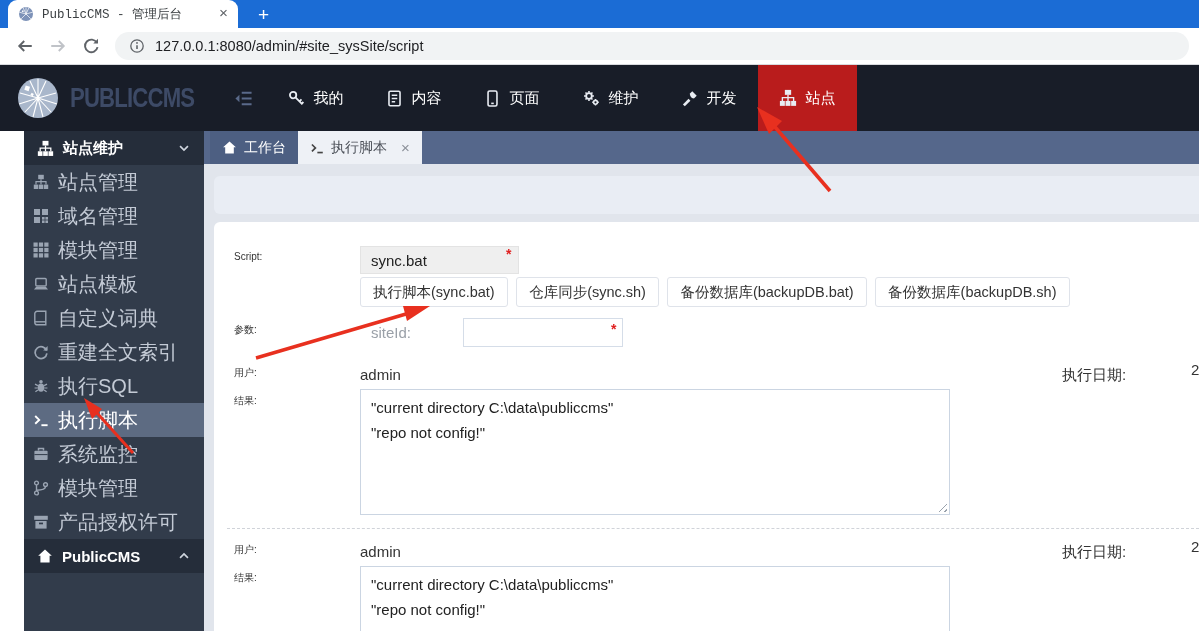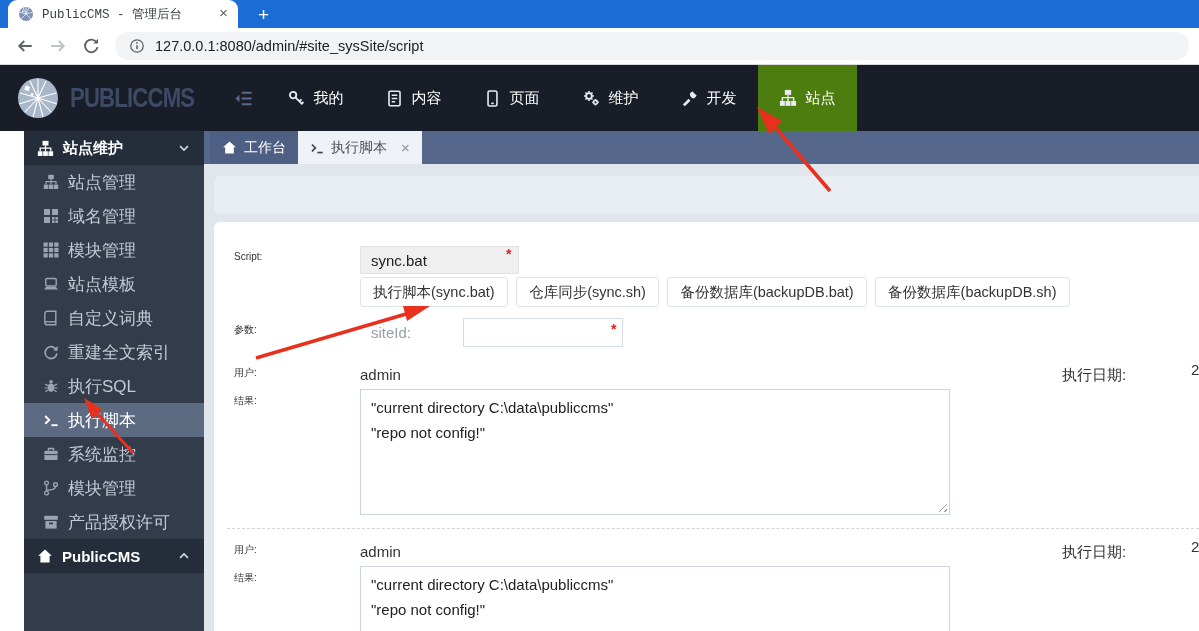--- a/index.html
+++ b/index.html
@@ -24,33 +24,33 @@
   .url-text { font-size:14.5px; color:#202124; white-space:nowrap; }
 
   
   .topnav { height:66px; background:#181d28; display:flex; align-items:center; color:#fff; }
   .brand { display:flex; align-items:center; gap:10px; padding:0 12px 0 16px; }
   .brand-name { font-size:27px; font-weight:bold; color:#3d4a66; letter-spacing:-1px;
                 transform:scaleX(.82); transform-origin:left center; }
   .outdent-wrap { margin:0 14px 0 0; color:#5a6a8a; }
   .nav-item { display:flex; align-items:center; gap:9px; height:66px; padding:0 21px;
               font-size:15px; color:#fff; cursor:default; }
-  .nav-item.active { background:#4d7c0f; }
+  .nav-item.active { background:#b91c1c; }
   .nav-item .ico { color:#e8ecf2; }
 
   
   .appbody { display:flex; height:619px;margin-left:24px; }
 
   
   .sidebar { width:180px; flex:none; background:#323c4b; color:#c3cad5; display:flex; flex-direction:column; }
   .side-header, .side-footer { height:34px; flex:none; background:#252d3a; color:#fff;
       display:flex; align-items:center; gap:9px; padding:0 13px; font-size:15px; font-weight:bold; }
   .side-header .chev, .side-footer .chev { margin-left:auto; color:#cfd5de; }
   .side-item { height:34px; flex:none; display:flex; align-items:center; gap:9px;
-               padding-left:19px; font-size:17px; color:#c3cad5; }
+               padding-left:9px; font-size:20px; color:#c3cad5; }
   .side-item .ico { color:#9aa4b2; }
   .side-item.active { background:#5d6b82; color:#fff; }
   .side-item.active .ico { color:#fff; }
   .side-rest { flex:1; background:#323c4b; }
 
   
   .main { flex:1; min-width:0; display:flex; flex-direction:column; }
   .tabbar { height:33px; flex:none; background:#55678b; display:flex; align-items:stretch; padding-left:6px; }
   .wtab { display:flex; align-items:center; gap:7px; padding:0 12px; background:#4d5f82;
           color:#fff; font-size:14px; }

